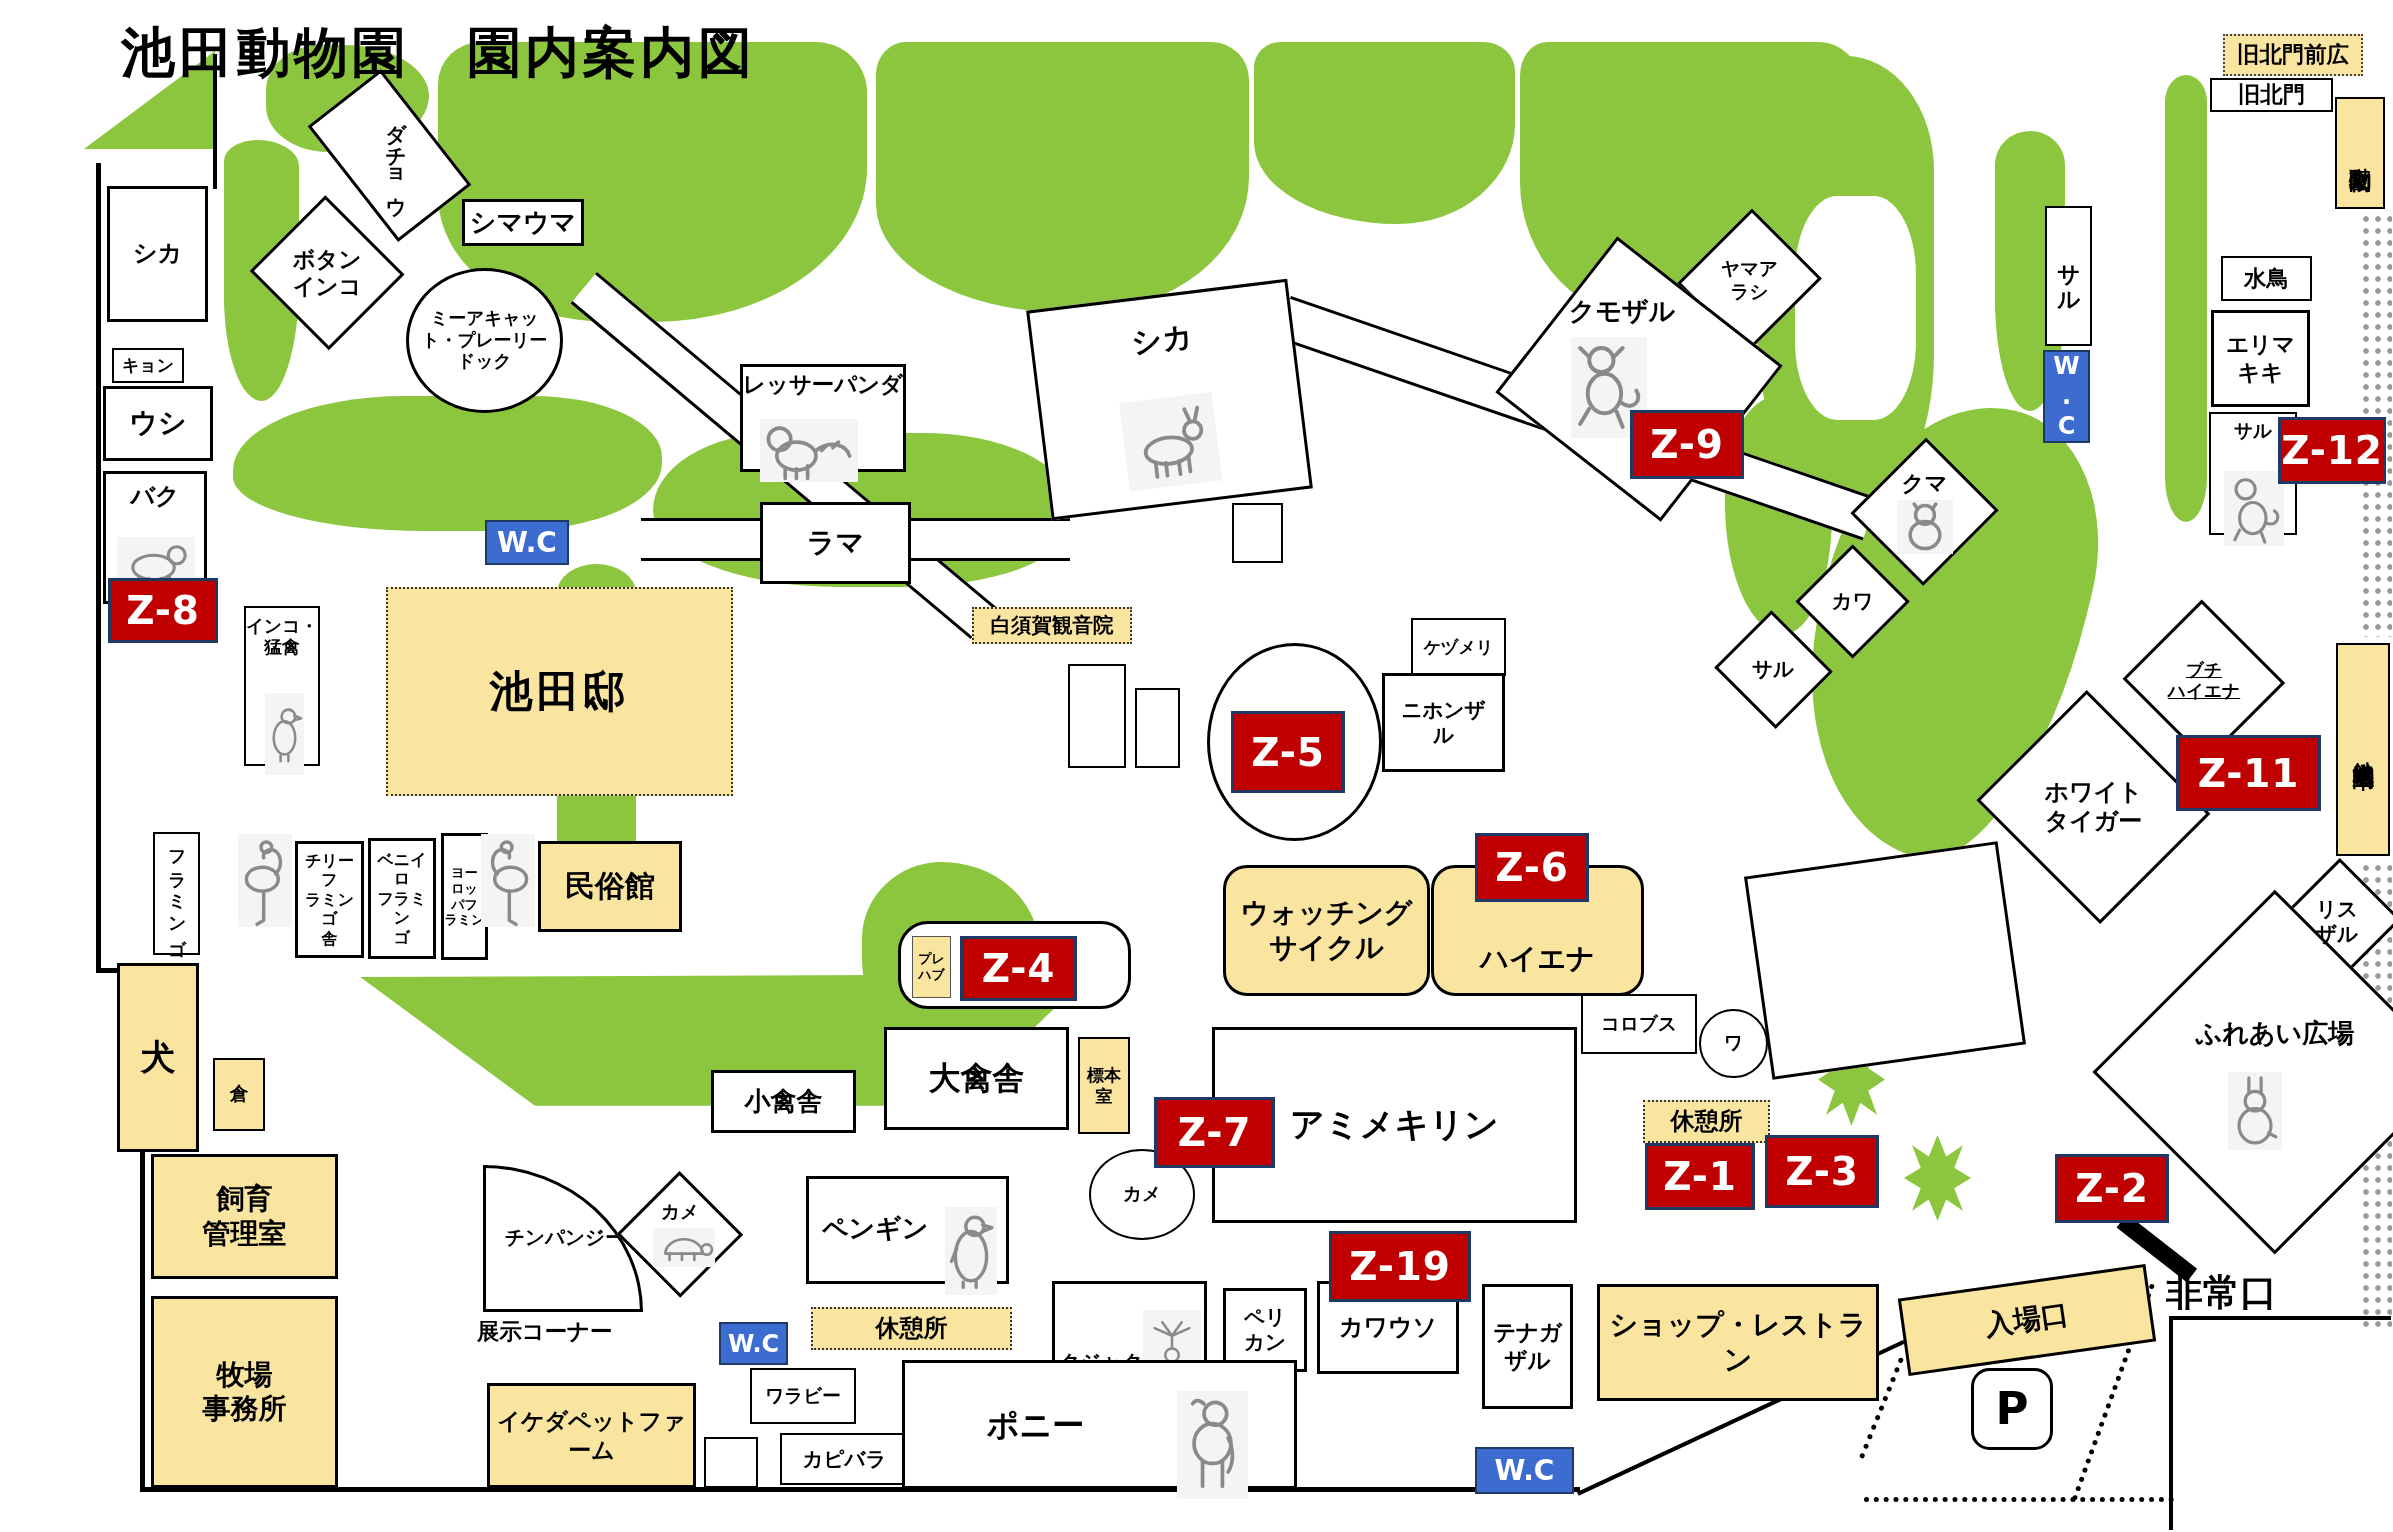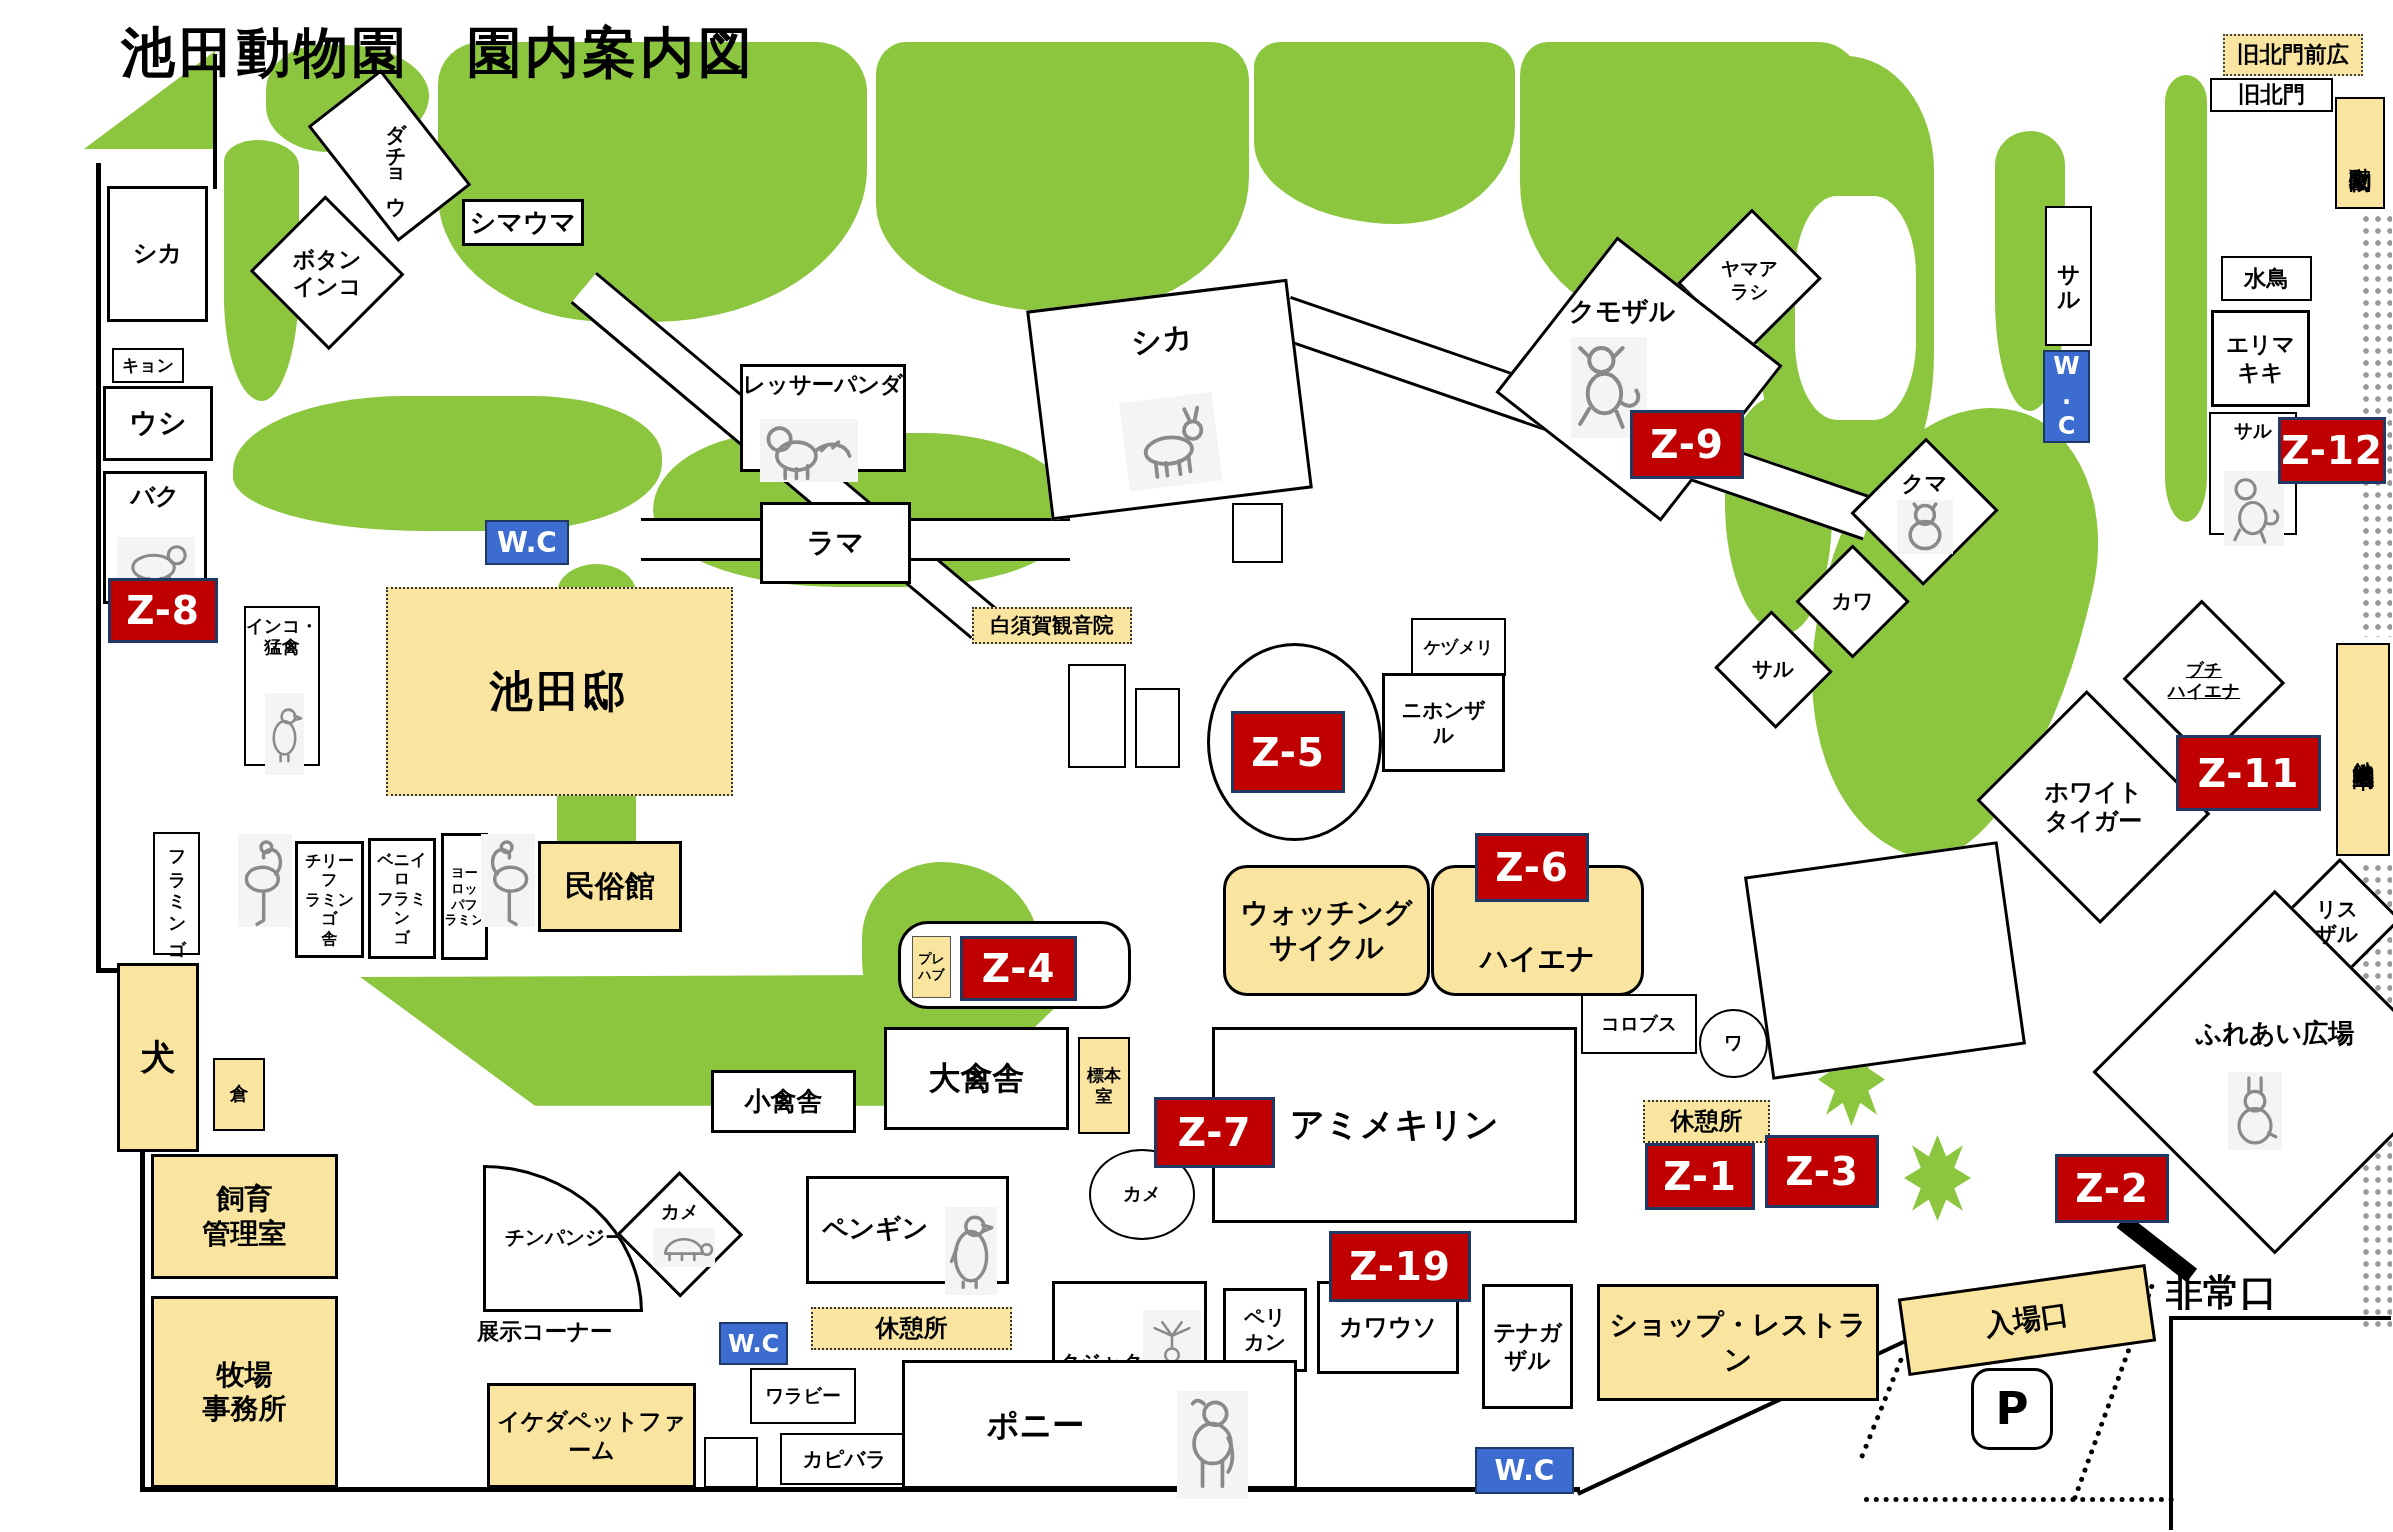--- a/index.html
+++ b/index.html
@@ -90,20 +90,23 @@
 
   <div class="box" style="left:107px;top:186px;width:101px;height:136px;font-size:24px;">シカ</div>
   <div class="box" style="left:343px;top:82px;width:93px;height:147px;transform:rotate(-38deg);"></div>
   <div class="abs vtext lbl" style="left:373px;top:107px;width:37px;height:121px;font-weight:700;font-size:20.5px;z-index:2;">ダチョウ</div>
   <div class="dwrap" style="left:259px;top:207px;width:136px;height:131px;">
     <div class="dshape"></div>
     <div class="dlabel" style="font-size:22.4px;">ボタン
 インコ</div>
   </div>
   <div class="box" style="left:462px;top:199px;width:122px;height:47px;font-size:26px;">シマウマ</div>
+  <div class="box circle" style="left:406px;top:268px;width:157px;height:145px;font-size:17.7px;">ミーアキャッ
+ト・プレーリー
+ドック</div>
   <div class="box" style="left:112px;top:348px;width:72px;height:35px;font-size:17px;border-width:2.8px;">キョン</div>
   <div class="box" style="left:103px;top:386px;width:110px;height:75px;font-size:28px;">ウシ</div>
   <div class="box" style="left:103px;top:471px;width:104px;height:133px;">
     <span class="lbl" style="position:absolute;top:7.5px;left:0;right:0;font-size:24px;">バク</span>
     <span class="sk" style="left:11.2px;top:45px;width:78px;height:56px;">
       <svg viewBox="0 0 64 44">
           <ellipse cx="30" cy="24" rx="17" ry="10"></ellipse>
           <circle cx="49" cy="14" r="7"></circle>
           <path d="M18 32v9M26 33v8M36 33v8M43 31v9"></path>
         </svg>

